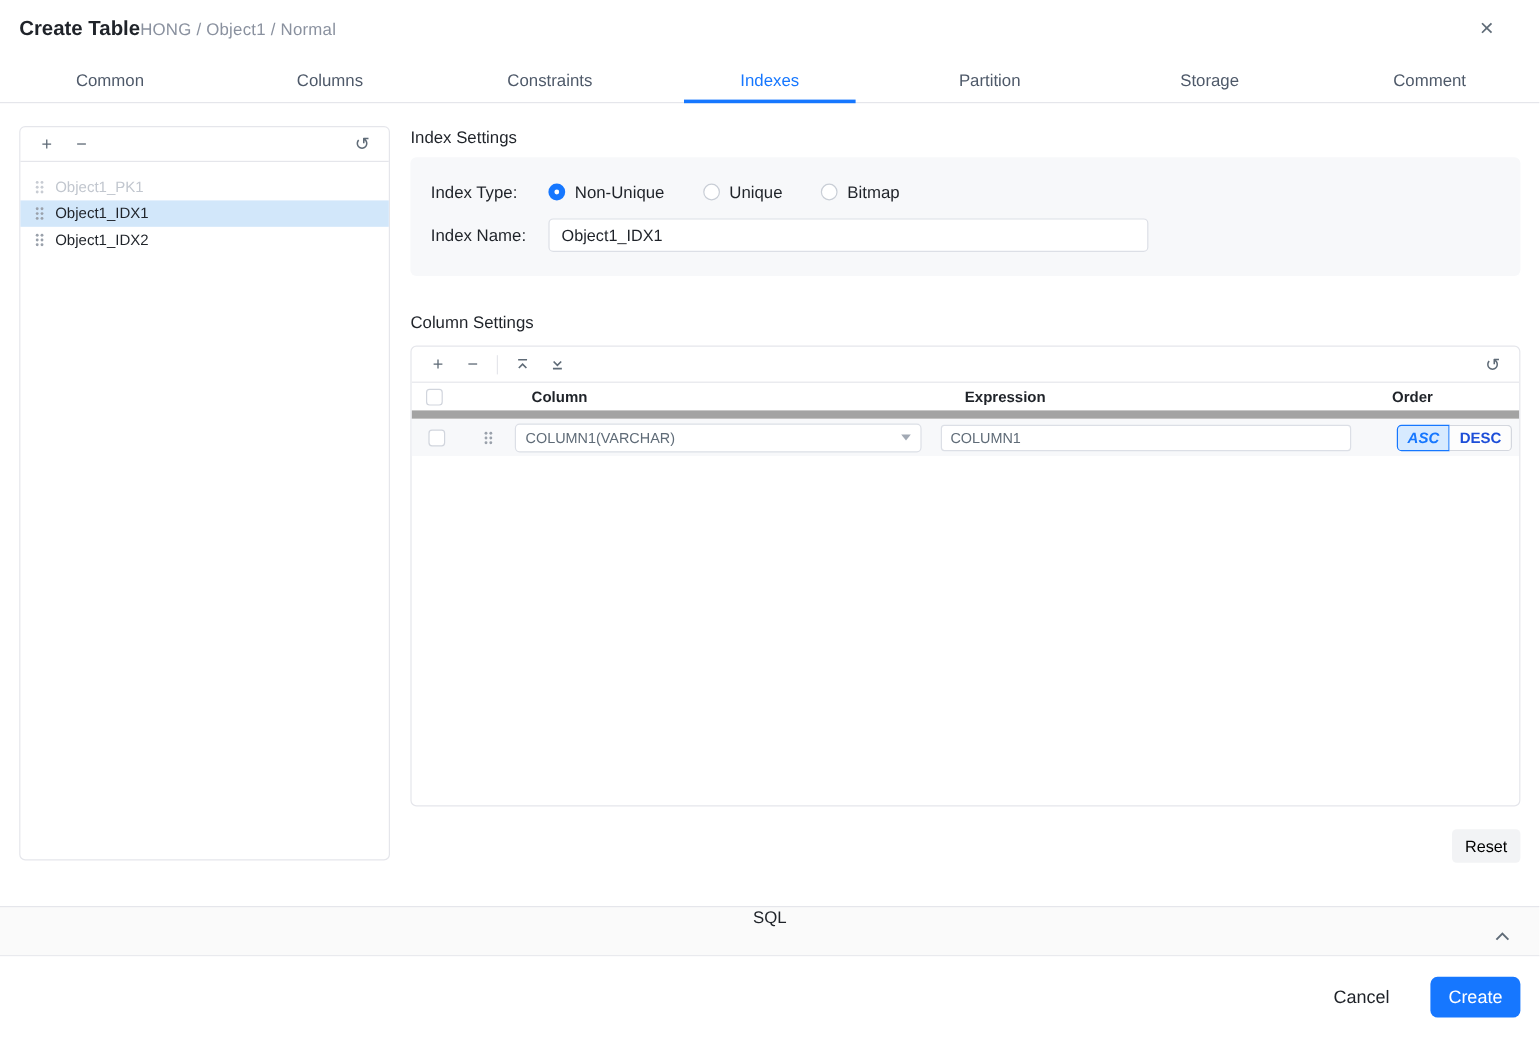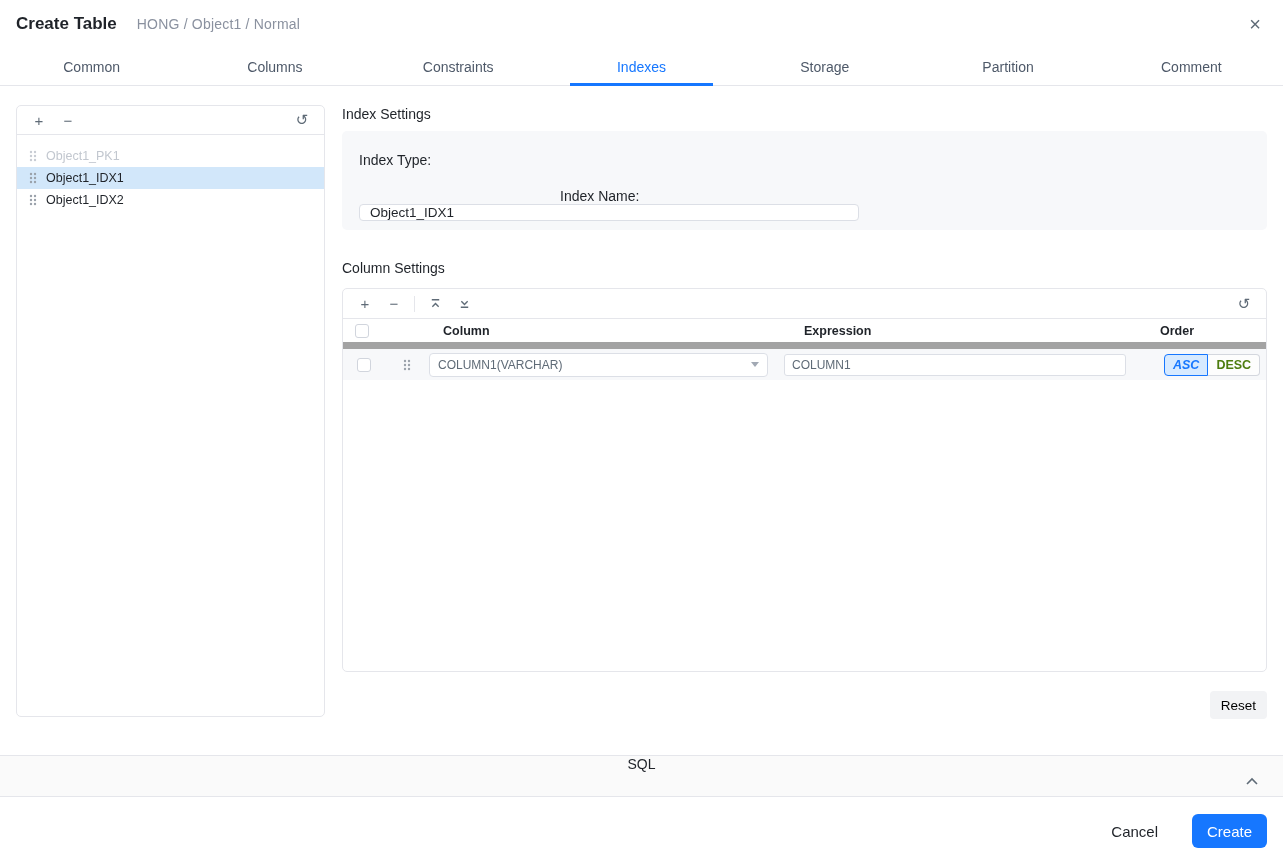--- a/index.html
+++ b/index.html
@@ -6,23 +6,23 @@
   html,body { background:#fff; }
   body {
     font-family:"Liberation Sans","DejaVu Sans",sans-serif;
     color:#1f2329;
     width:1283px; height:865px;
     position:relative; overflow:hidden;
   }
   .page { position:absolute; inset:0; width:1283px; height:865px; background:#fff; }
 
   
-  .hdr { position:absolute; left:0; top:0; right:0; height:48px; display:flex; align-items:center; padding:0 16px; }
+  .hdr { position:absolute; left:0; top:0; right:16px; height:48px; display:flex; align-items:center; padding:0 16px; }
   .hdr-title { font-size:17px; font-weight:700; color:#1f2329; }
-  .hdr-crumb { font-size:14px; color:#8a919f; margin-left:20px; letter-spacing:.2px; }
+  .hdr-crumb { font-size:14px; color:#8a919f; margin-left:0; letter-spacing:.2px; }
   .hdr-close { margin-left:auto; width:24px; height:24px; display:flex; align-items:center; justify-content:center;
                font-size:20px; color:#5f6b77; cursor:pointer; line-height:1; }
 
   
   .tabs { position:absolute; left:0; top:48px; right:0; height:38px; display:flex; border-bottom:1px solid #e5e6eb; }
   .tab { flex:1; display:flex; align-items:center; justify-content:center; font-size:14px; color:#4e5969;
          position:relative; cursor:pointer; }
   .tab.active { color:#1677ff; }
   .tab.active::after { content:""; position:absolute; left:11%; right:11%; bottom:-1px; height:3px; background:#1677ff; }
 
@@ -42,21 +42,21 @@
 
   
   .section-title { position:absolute; font-size:14px; color:#1f2329; font-weight:500; }
   .t-index { left:342px; top:106px; }
   .t-column { left:342px; top:260px; }
 
   .idx-panel { position:absolute; left:342px; top:131px; width:925px; height:99px;
                background:#f7f8fa; border-radius:5px; }
   .idx-row { position:absolute; left:17px; display:flex; align-items:center; }
   .idx-row.r1 { top:18px; height:22px; }
-  .idx-row.r2 { top:57px; height:16px;flex-direction:column; }
+  .idx-row.r2 { top:57px; height:16px; }
   .fld-label { font-size:14px; color:#1f2329; width:98px; }
   .radio-group { display:flex; align-items:center; }
   .radio-opt { display:flex; align-items:center; margin-right:32px; cursor:pointer; }
   .radio { width:14px; height:14px; border-radius:50%; border:1px solid #c9ced6; background:#fff; margin-right:8px; position:relative; }
   .radio.on { border:none; background:#1677ff; }
   .radio.on::after { content:""; position:absolute; left:5px; top:5px; width:4px; height:4px; border-radius:50%; background:#fff; }
   .radio-label { font-size:14px; color:#1f2329; }
   .txt-input { width:500px; height:28px; border:1px solid #dcdfe6; border-radius:4px; background:#fff;
                font-family:inherit; font-size:13.5px; color:#1f2329; padding:0 10px; outline:none; }
 
@@ -79,21 +79,21 @@
   .checkbox { width:14px; height:14px; border:1px solid #d1d5dd; border-radius:3px; background:#fff; cursor:pointer; }
   .sel-box { width:339px; height:24px; border:1px solid #dcdfe6; border-radius:4px; background:#fff;
              display:flex; align-items:center; padding:0 8px; cursor:pointer; }
   .sel-text { font-size:12px; color:#5f6b77; flex:1; white-space:nowrap; overflow:hidden; }
   .caret { width:0; height:0; border-left:4px solid transparent; border-right:4px solid transparent;
            border-top:5px solid #a2a9b4; margin-left:6px; }
   .expr-input { width:342px; height:22px; border:1px solid #dcdfe6; border-radius:3px; background:#fff;
                 font-family:inherit; font-size:12px; color:#5f6b77; padding:0 7px; outline:none; }
   .seg { display:inline-flex; margin-left:22px; }
   .seg-btn { height:22px; display:flex; align-items:center; padding:0 8px; font-size:12.5px; font-weight:600;
-             border:1px solid #d4d7de; background:#fdfdfd; color:#4d7c0f; cursor:pointer; }
+             border:1px solid #d4d7de; background:#fdfdfd; color:#1d4ed8; cursor:pointer; }
   .seg-btn.first { border-radius:4px 0 0 4px;font-style:italic; }
   .seg-btn.last { border-radius:0 4px 4px 0; border-left:none; }
   .seg-btn.on { background:#d7eaff; border:1px solid #1677ff; color:#1677ff; }
 
   
   .reset-btn { position:absolute; left:1210px; top:691px; width:57px; height:28px; background:#f2f3f5;
                border:none; border-radius:4px; font-family:inherit; font-size:13.5px; color:#000000; cursor:pointer; }
   .sql-bar { position:absolute; left:0; top:755px; width:1283px; height:42px; background:#fafafa;
              border-top:1px solid #e5e6eb; border-bottom:1px solid #e5e6eb;
              display:flex; align-items:center; padding:0 16px; cursor:pointer;flex-direction:column; }
@@ -115,22 +115,22 @@
     <span class="hdr-title">Create Table</span>
     <span class="hdr-crumb">HONG / Object1 / Normal</span>
     <span class="hdr-close">×</span>
   </div>
 
   <div class="tabs">
     <div class="tab">Common</div>
     <div class="tab">Columns</div>
     <div class="tab">Constraints</div>
     <div class="tab active">Indexes</div>
+    <div class="tab">Partition</div>
     <div class="tab">Storage</div>
-    <div class="tab">Partition</div>
     <div class="tab">Comment</div>
   </div>
 
   <div class="list-panel">
     <div class="list-toolbar">
       <span class="tool-btn">+</span>
       <span class="tool-btn">−</span>
       <span class="tool-btn right">↺</span>
     </div>
     <div class="list-items">
@@ -173,20 +173,34 @@
         </svg>
         <span>Object1_IDX2</span>
       </div>
     </div>
   </div>
 
   <div class="section-title t-index">Index Settings</div>
   <div class="idx-panel">
     <div class="idx-row r1">
       <span class="fld-label">Index Type:</span>
+      <div class="radio-group">
+        <div class="radio-opt">
+          <span class="radio on"></span>
+          <span class="radio-label">Non-Unique</span>
+        </div>
+        <div class="radio-opt">
+          <span class="radio"></span>
+          <span class="radio-label">Unique</span>
+        </div>
+        <div class="radio-opt">
+          <span class="radio"></span>
+          <span class="radio-label">Bitmap</span>
+        </div>
+      </div>
     </div>
     <div class="idx-row r2">
       <span class="fld-label">Index Name:</span>
       <input class="txt-input" type="text" value="Object1_IDX1" style="">
     </div>
   </div>
 
   <div class="section-title t-column">Column Settings</div>
   <div class="tbl-panel">
     <div class="tbl-toolbar">

